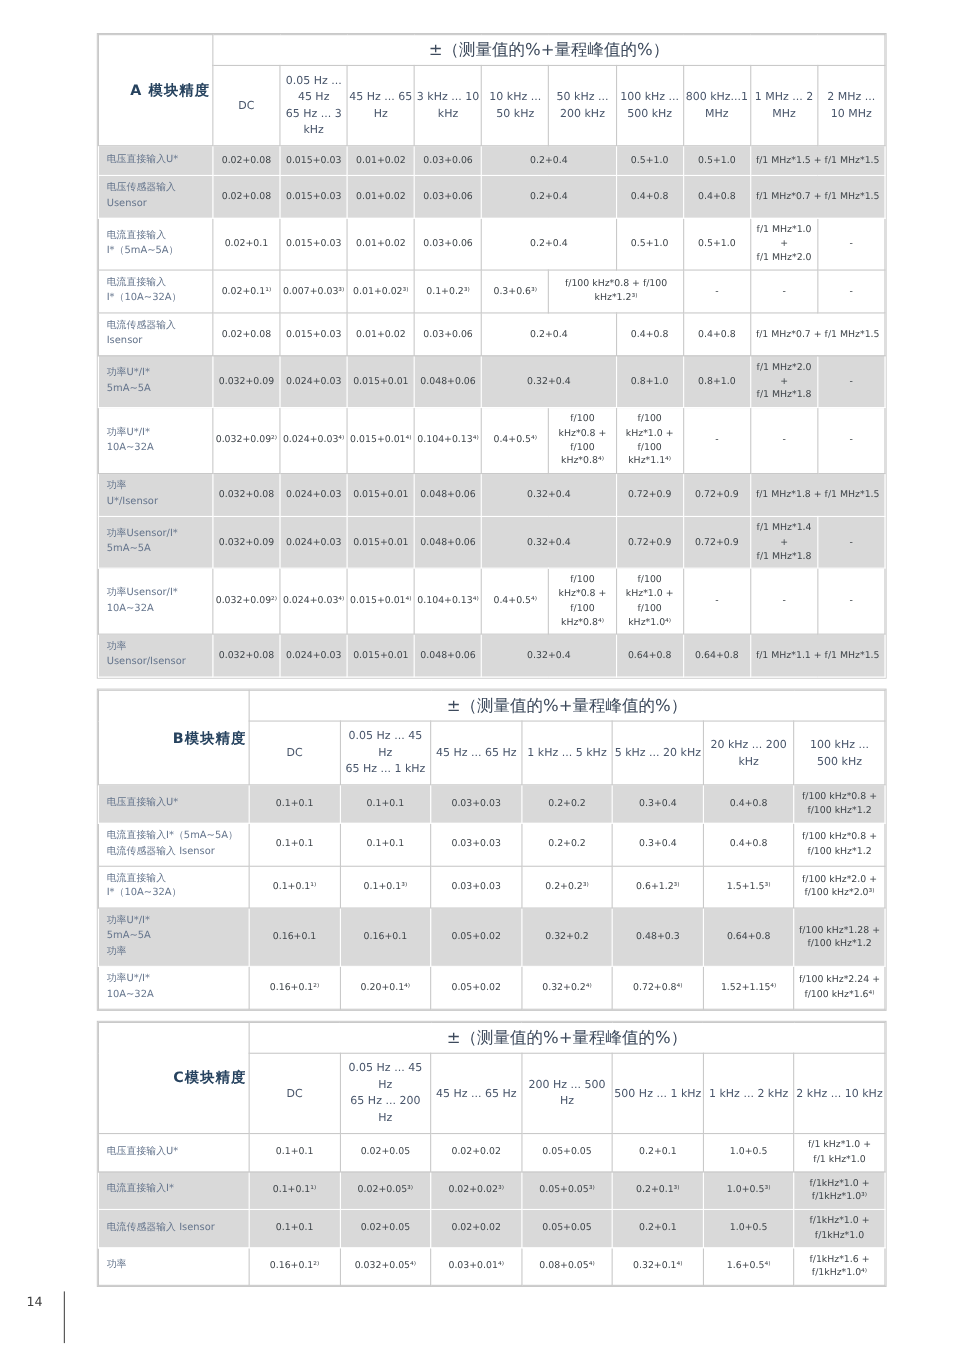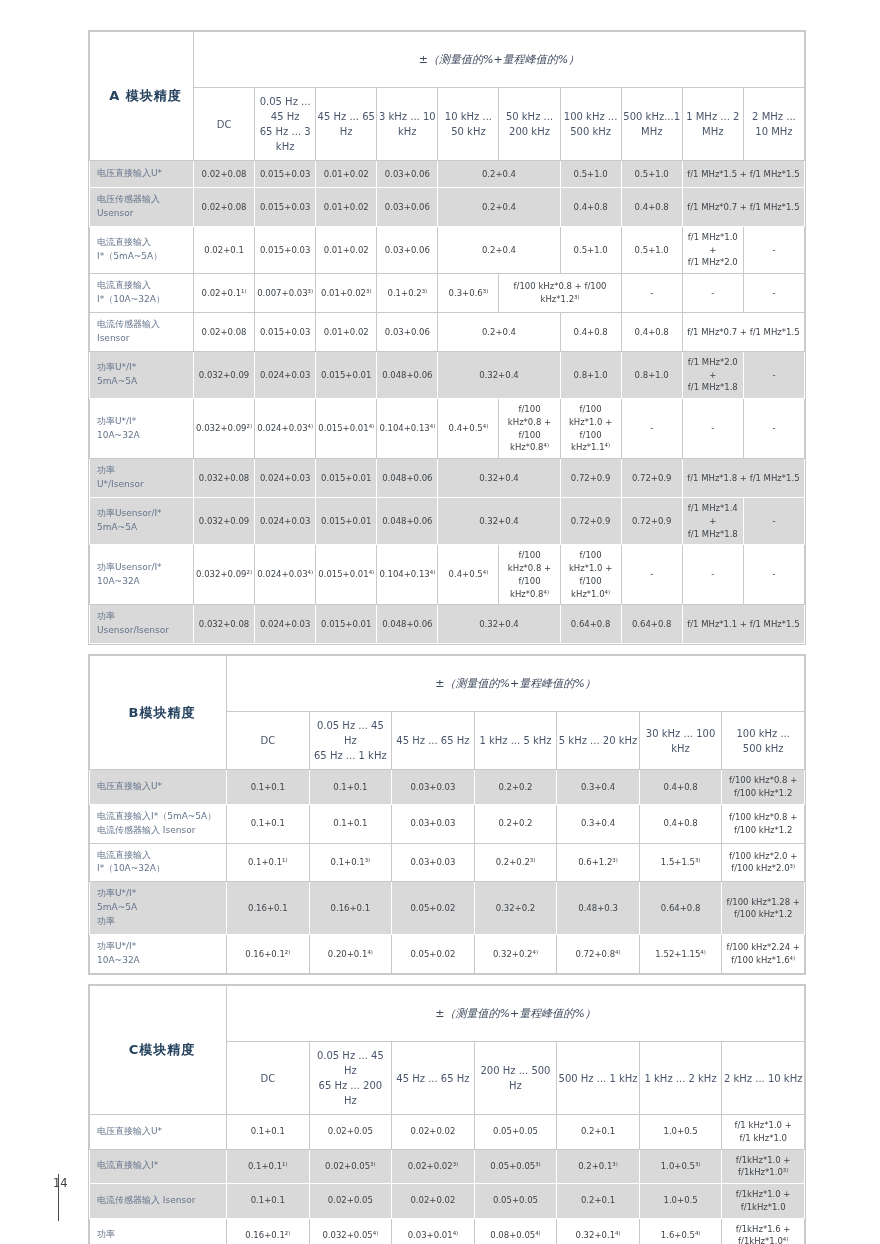--- a/index.html
+++ b/index.html
@@ -11,30 +11,30 @@
   .content{position:absolute;left:88px;top:0;width:718px;}
   .title{font-size:23px;font-weight:bold;color:#26425e;letter-spacing:4px;margin:106px 0 0 2px;}
 
   .spec-host{margin-top:30px;border:1px solid #c9c9c9;}
   .spec-host.gap{margin-top:9px;}
   table.spec{border-collapse:collapse;table-layout:fixed;width:100%;background:#fff;}
   .spec th,.spec td{
     border:1px solid #c9c9c9;white-space:pre-line;text-align:center;vertical-align:middle;
     padding:4px 2px;
   }
-  .spec .module-cell{font-size:13px;font-weight:bold;color:#26425e;text-align:center;padding-left:10px;background:#fff;letter-spacing:1px;}
-  .spec .acc-head{font-size:11px;color:#3d4a5c;padding:20px 2px;font-weight:normal;font-style:italic;}
+  .spec .module-cell{font-size:13px;font-weight:bold;color:#26425e;text-align:right;padding-left:10px;background:#fff;letter-spacing:1px;}
+  .spec .acc-head{font-size:15px;color:#3d4a5c;padding:4px 2px;font-weight:normal;}
   .spec .col-head{font-size:10px;color:#49566b;padding:6px 1px;font-weight:normal;line-height:1.5;}
   .spec td.row-label{text-align:left;padding:5px 3px 5px 7px;font-size:9px;color:#64748c;line-height:1.55;}
   .spec td.val{font-size:8.5px;color:#3e4449;line-height:1.5;height:18px;}
   .spec tr.shaded td{background:#d9d9d9;border-color:#ffffff;}
   .spec-a col.label-col{width:104px;}
   .spec-b col.label-col,.spec-c col.label-col{width:137px;}
 
-  .pageno{position:absolute;left:53px;top:1176px;font-size:11.5px;color:#3c3c3c;}
+  .pageno{position:absolute;left:24px;top:1176px;font-size:11.5px;color:#3c3c3c;}
   .pageno-line{position:absolute;left:58px;top:1174px;width:1px;height:47px;background:#4a4a4a;}
 </style>
 </head>
 <body>
 
 <div class="content">
 
   <div class="spec-host spec-a">
       <table class="spec">
         <colgroup>
@@ -59,21 +59,21 @@
             <th class="col-head">DC</th>
             <th class="col-head">0.05 Hz ... 45 Hz
 65 Hz ... 3 kHz</th>
             <th class="col-head">45 Hz ... 65 Hz</th>
             <th class="col-head">3 kHz ... 10 kHz</th>
             <th class="col-head">10 kHz ... 50 kHz</th>
             <th class="col-head">50 kHz ...
 200 kHz</th>
             <th class="col-head">100 kHz ...
 500 kHz</th>
-            <th class="col-head">500 kHz...1 MHz</th>
+            <th class="col-head">800 kHz...1 MHz</th>
             <th class="col-head">1 MHz ... 2 MHz</th>
             <th class="col-head">2 MHz ... 10 MHz</th>
           </tr>
         </thead>
         <tbody>
           <tr class="shaded">
             <td class="row-label">电压直接输入U*</td>
             <td class="val">0.02+0.08</td>
             <td class="val">0.015+0.03</td>
             <td class="val">0.01+0.02</td>
@@ -236,21 +236,21 @@
             <th class="module-cell" rowspan="2">B模块精度</th>
             <th class="acc-head" colspan="7">±（测量值的%+量程峰值的%）</th>
           </tr>
           <tr>
             <th class="col-head">DC</th>
             <th class="col-head">0.05 Hz ... 45 Hz
 65 Hz ... 1 kHz</th>
             <th class="col-head">45 Hz ... 65 Hz</th>
             <th class="col-head">1 kHz ... 5 kHz</th>
             <th class="col-head">5 kHz ... 20 kHz</th>
-            <th class="col-head">30 kHz ... 100 kHz</th>
+            <th class="col-head">20 kHz ... 200 kHz</th>
             <th class="col-head">100 kHz ...
 500 kHz</th>
           </tr>
         </thead>
         <tbody>
           <tr class="shaded">
             <td class="row-label">电压直接输入U*</td>
             <td class="val">0.1+0.1</td>
             <td class="val">0.1+0.1</td>
             <td class="val">0.03+0.03</td>

